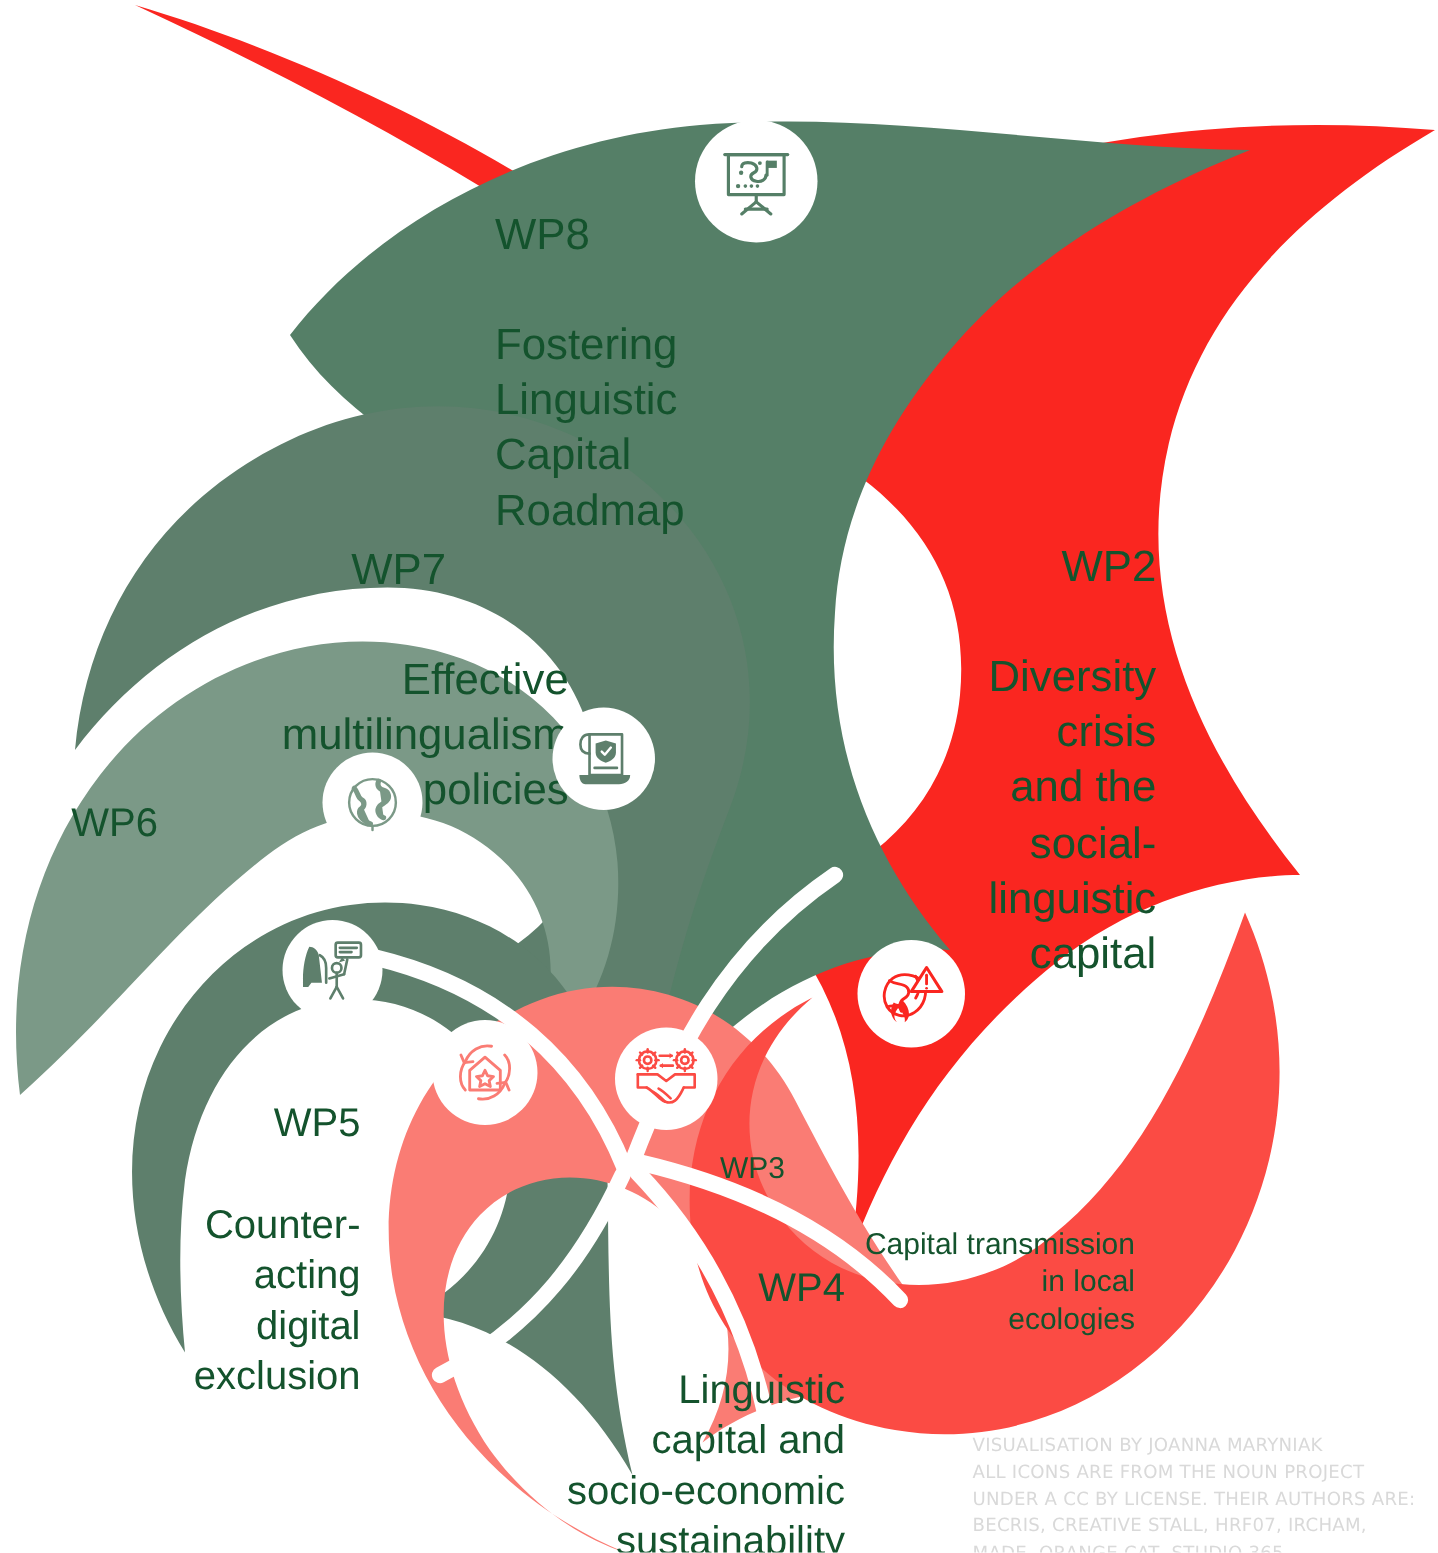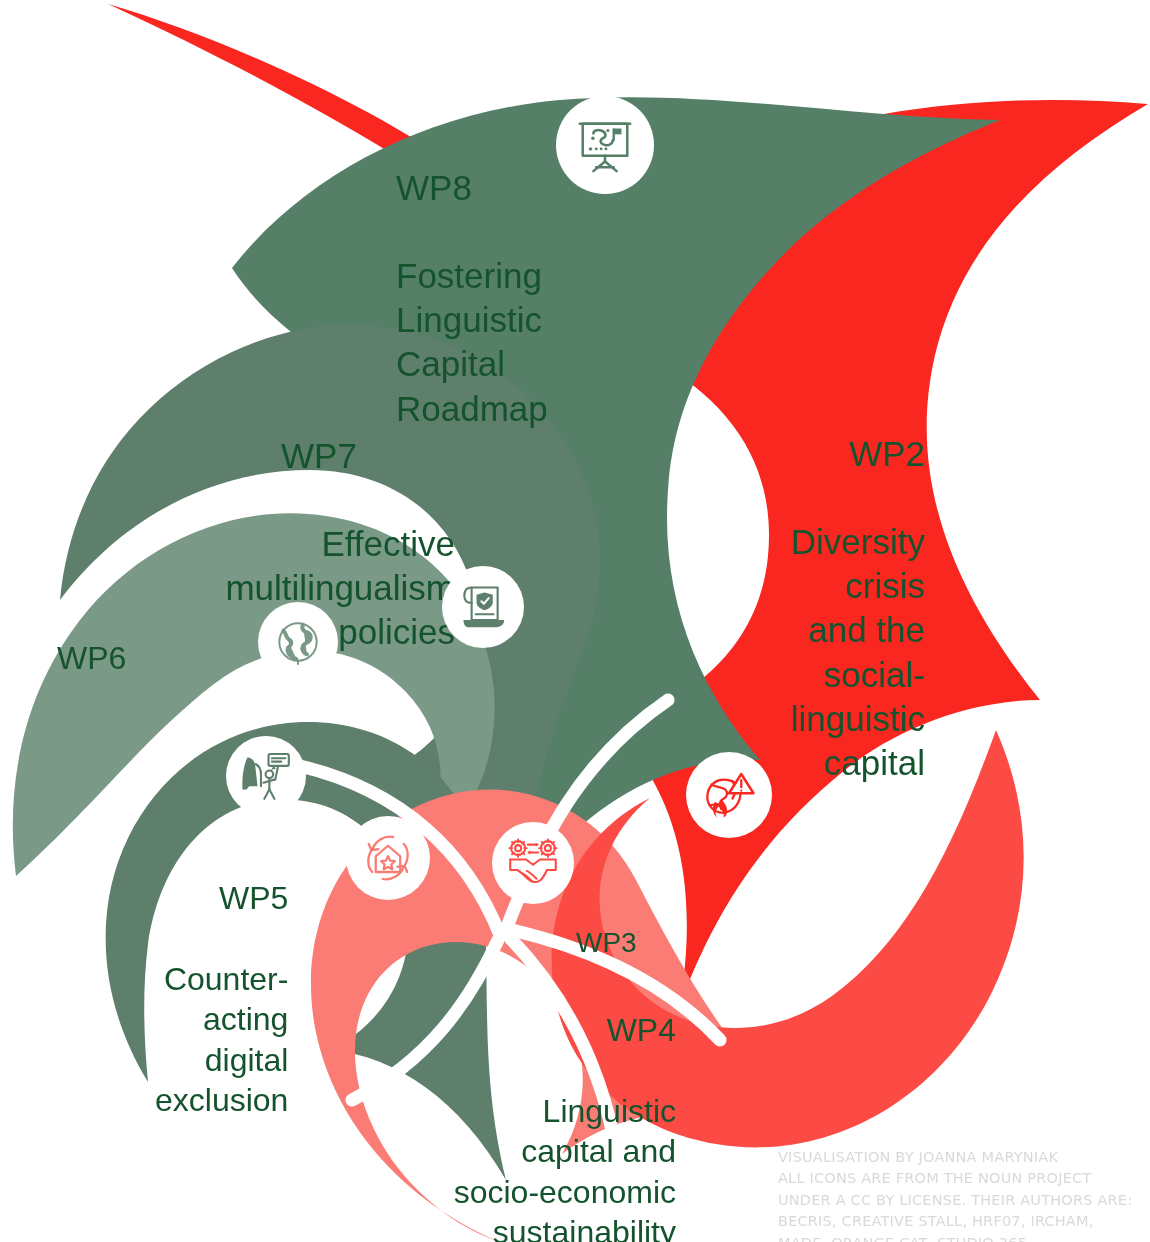--- a/index.html
+++ b/index.html
@@ -40,21 +40,21 @@
   .wp-num { display: block; }
   .wp-title { display: block; }
 
   
   #wp8-label { left: 396px; top: 122px; font-size: 35px; text-align: left; }
   #wp2-label { left: 735px; top: 388px; font-size: 35px; text-align: right; width: 190px; }
   #wp7-label { left: 183px; top: 390px; font-size: 35px; text-align: right; width: 272px; }
   #wp6-label { left: 57px; top: 598px; font-size: 32px; text-align: right; }
   #wp5-label { left: 155px; top: 838px; font-size: 32px; text-align: right; }
   #wp4-label { left: 378px; top: 970px; font-size: 32px; text-align: right; width: 298px; }
-  #wp3-label { left: 570px; top: 890px; font-size: 28px; text-align: right; width: 338px; }
+  #wp3-label { left: 570px; top: 890px; font-size: 24px; text-align: right; width: 338px; }
 
   .icon-badge {
     position: absolute;
     border-radius: 50%;
     background: #ffffff;
     display: flex;
     align-items: center;
     justify-content: center;
   }
   .icon-badge svg { display: block; }
@@ -218,20 +218,23 @@
   <div class="wp-label" id="wp4-label">
     <span class="wp-num" style="text-align:right; padding-left:6px;">WP4</span>
     <span class="wp-title">Linguistic
 capital and
 socio-economic
 sustainability</span>
   </div>
 
   <div class="wp-label" id="wp3-label">
     <span class="wp-num" style="text-align:left; padding-left:6px;">WP3</span>
+    <span class="wp-title">Capital transmission
+in local
+ecologies</span>
   </div>
 
   <div class="icon-badge" style="left:556px; top:96px; width:98px; height:98px;">
     <svg width="62" height="62" viewBox="0 0 64 64">
       <g fill="none" stroke="#557F67" stroke-width="2.6" stroke-linecap="round" stroke-linejoin="round">
         <rect x="9" y="10" width="46" height="33"></rect>
         <line x1="6" y1="10" x2="58" y2="10"></line>
         <line x1="32" y1="43" x2="32" y2="49"></line>
         <line x1="32" y1="49" x2="20" y2="59"></line>
         <line x1="32" y1="49" x2="44" y2="59"></line>

